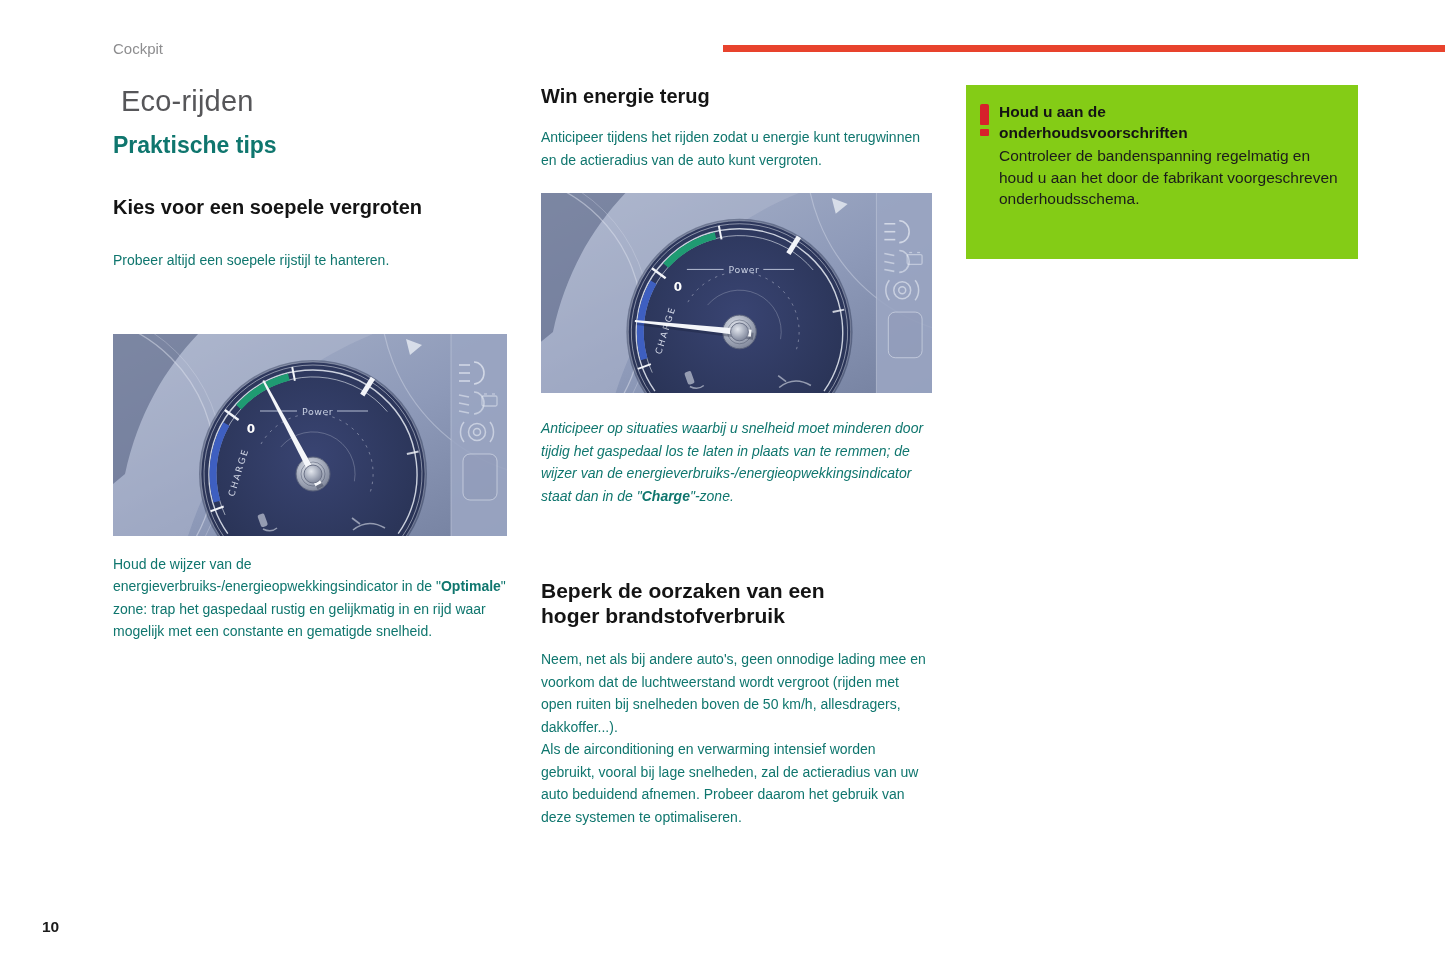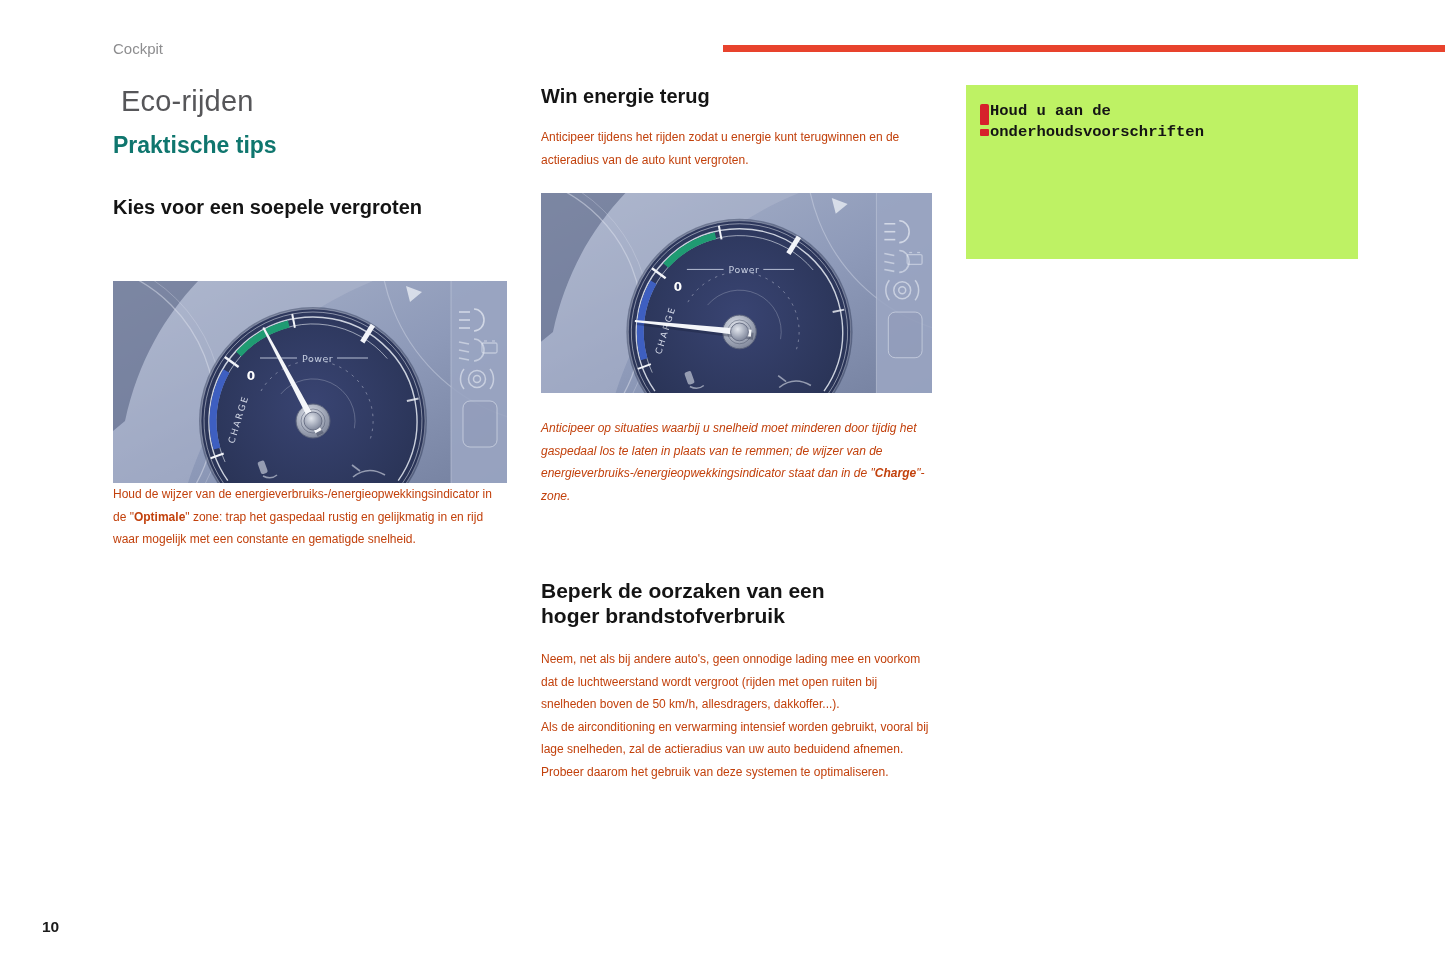--- a/index.html
+++ b/index.html
@@ -13,29 +13,29 @@
   .col { position:absolute; top:85px; }
   .col-1 { left:113px; width:394px; }
   .col-2 { left:541px; width:391px; }
   .col-3 { left:966px; width:392px; }
 
   h1.doc-title { font-size:29px; font-weight:400; color:#565659; margin:0 8px 14px; letter-spacing:0.2px; }
   h2.doc-subtitle { font-size:23px; font-weight:700; color:#0f766e; margin:0 0 37px; }
   h3.doc-heading { font-size:20px; font-weight:700; color:#141414; margin:0 0 30px; }
   .col-2 h3.doc-heading { margin:0 0 18px; }
   h3.doc-heading2 { font-size:21px; font-weight:700; color:#141414; line-height:25px; max-width:332px; margin:71px 0 20px; }
-  p.body-text { font-size:12px; line-height:22.5px; color:#c2410c; overflow-wrap:break-word; }
-  p.caption { }
+  p.body-text { font-size:14px; line-height:22.5px; color:#0f766e; overflow-wrap:break-word; }
+  p.caption { margin-top:17px; }
   figure.gauge-figure { margin:0; line-height:0; }
   .col-1 figure.gauge-figure { margin-top:62px; }
   .col-2 figure.gauge-figure { margin-top:22px; }
   .col-2 p.after-figure { margin-top:24px;font-style:italic; }
   svg.gauge { width:100%; height:auto; display:block; }
 
-  .note-box { background:#bef264; padding:16px 16px 18px 14px; display:flex; gap:0; min-height:174px;font-family:Liberation Mono, monospace; }
+  .note-box { background:#84cc16; padding:16px 16px 18px 14px; display:flex; gap:9px; min-height:174px; }
   .warning-icon { flex:0 0 10px; padding-top:3px; }
   .excl-bar { display:block; width:9px; height:21px; background:#d6212b; border-radius:2px 2px 1px 1px; }
   .excl-dot { display:block; width:9px; height:7px; background:#d6212b; border-radius:1px; margin-top:4px; }
   .note-title { font-weight:700; font-size:15.5px; line-height:21px; max-width:238px; margin-bottom:2px; color:#141414; }
   .note-body { font-size:15.5px; line-height:21.5px; color:#1b1b1b; }
 
   .page-number { position:absolute; left:42px; top:918px; font-size:15.5px; font-weight:700; color:#1b1b1b; }
 </style>
 </head>
 <body>
@@ -148,20 +148,21 @@
 
 <div class="page">
 
   <span class="section-header">Cockpit</span>
   <div class="accent-bar"></div>
 
   <section class="col col-1">
     <h1 class="doc-title">Eco-rijden</h1>
     <h2 class="doc-subtitle">Praktische tips</h2>
     <h3 class="doc-heading">Kies voor een soepele vergroten</h3>
+    <p class="body-text">Probeer altijd een soepele rijstijl te hanteren.</p>
 
     <figure class="gauge-figure">
       <svg class="gauge" viewBox="0 0 394 202">
         <use href="#gauge-base"></use>
         <polygon points="210.7,152 153.2,48.9 151.4,49.9 204.5,155.2" fill="#141b33" opacity="0.3"></polygon>
         <polygon points="208.7,149.0 151.2,45.9 149.4,46.9 202.5,152.2" fill="#f4f6fa"></polygon>
         <circle cx="200" cy="140" r="9" fill="url(#hubGrad)" stroke="#6a7186"></circle>
       </svg>
     </figure>
 
@@ -189,18 +190,19 @@
   </section>
 
   <aside class="col col-3">
     <div class="note-box">
       <span class="warning-icon">
         <span class="excl-bar"></span>
         <span class="excl-dot"></span>
       </span>
       <div>
         <div class="note-title">Houd u aan de onderhoudsvoorschriften</div>
+        <div class="note-body">Controleer de bandenspanning regelmatig en houd u aan het door de fabrikant voorgeschreven onderhoudsschema.</div>
       </div>
     </div>
   </aside>
 
   <span class="page-number">10</span>
 </div>
 
 </body></html>

